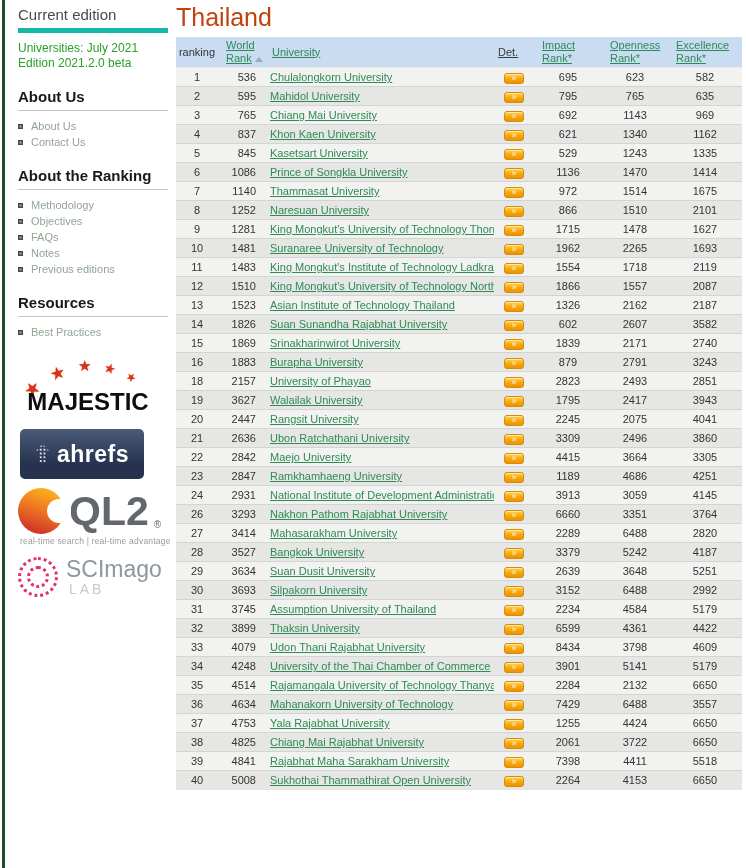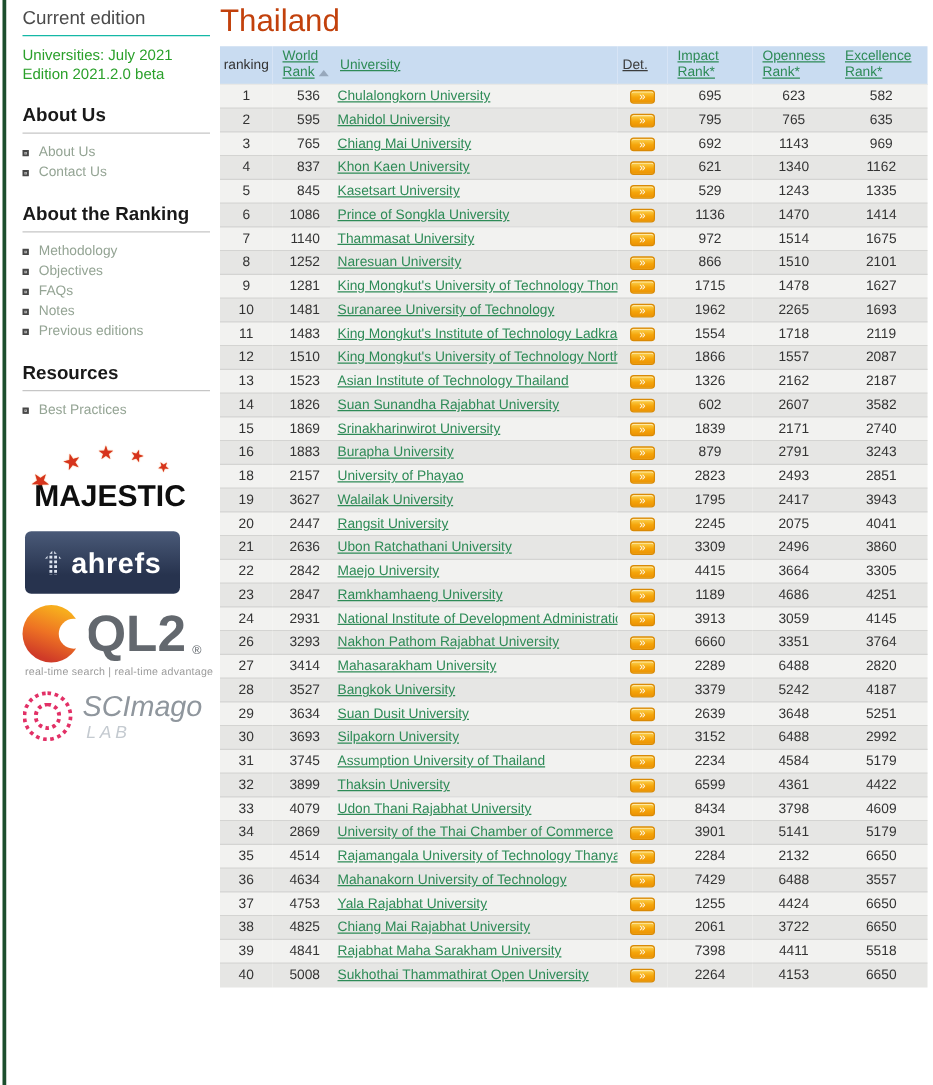--- a/index.html
+++ b/index.html
@@ -4,21 +4,21 @@
 <style>
   * { margin:0; padding:0; box-sizing:border-box; }
   html,body { width:746px; height:868px; background:#fff; font-family:"Liberation Sans", sans-serif; overflow:hidden; }
   body { position:relative; }
 
   
   .green-edge { position:absolute; left:2px; top:0; width:3px; height:868px; background:#1c4e2d; }
 
   
   .sidebar { position:absolute; left:18px; top:6px; width:150px; }
-  .current-edition-title { font-size:15px; font-weight:normal; color:#4a4a4a; padding-bottom:5px; border-bottom:1px solid #14b8a6; }
+  .current-edition-title { font-size:15px; font-weight:normal; color:#4a4a4a; padding-bottom:5px; border-bottom:5px solid #14b8a6; }
   .edition-lines { margin-top:8px; }
   .edition-line { font-size:12px; color:#2aa02a; line-height:15px; }
 
   .sb-section-title { font-size:15px; font-weight:bold; color:#191919; margin-top:17px; padding-bottom:5px; border-bottom:1px solid #c6c6c6; }
   .sb-list { list-style:none; margin-top:7px; }
   .sb-list li { display:flex; align-items:center; gap:8px; padding:2px 0; cursor:pointer; }
   .sb-bullet { width:5px; height:5px; background:#474747; flex:0 0 auto; box-shadow:inset 0 0 0 1.5px #474747, inset 0 0 0 2.2px #bbb; }
   .sb-link { font-size:11px; color:#94a494; text-decoration:none; }
 
   
@@ -44,21 +44,21 @@
 
   .ql2 { display:flex; flex-direction:column; }
   .ql2-row { display:flex; align-items:center; gap:5px; }
   .ql2-mark { width:46px; height:46px; border-radius:50%; position:relative; flex:0 0 auto;
               background:linear-gradient(200deg,#f7ad1d 15%,#ee7323 50%,#cf3a28 85%); }
   .ql2-mark::after { content:""; position:absolute; width:24px; height:24px; background:#fff; border-radius:50%; right:-7px; top:11px; }
   .ql2-text { font-size:41px; font-weight:bold; color:#63686e; line-height:44px; }
   .ql2-reg { font-size:10px; color:#63686e; align-self:flex-end; margin-bottom:4px; }
   .ql2-tagline { font-size:8.5px; color:#9b9b9b; margin-top:2px; margin-left:2px; letter-spacing:0.2px; white-space:nowrap; }
 
-  .scimago { display:flex; align-items:flex-start; gap:8px; margin-top:2px;font-style:italic; }
+  .scimago { display:flex; align-items:flex-start; gap:8px; margin-top:2px; }
   .scimago-mark { width:40px; height:40px; border:3px dotted #e23066; border-radius:50%; position:relative; flex:0 0 auto; }
   .scimago-mark::after { content:""; position:absolute; inset:6px; border:3px dotted #e23066; border-radius:50%; }
   .scimago-name { font-size:23px; color:#8f969d; line-height:24px; }
   .scimago-lab { font-size:14px; color:#c4cad0; letter-spacing:3px; margin-left:3px; }
 
   
   .main { position:absolute; left:176px; top:0; width:566px; }
   .page-title { font-size:25px; font-weight:normal; color:#c2410c; margin:4px 0 7px 0; line-height:26px; }
 
   table.rank { border-collapse:collapse; width:566px; font-size:11px; table-layout:fixed; }
@@ -539,21 +539,21 @@
     <td class="c-world">4079</td>
     <td class="c-univ"><span>Udon Thani Rajabhat University</span></td>
     <td class="c-det"><span class="det-badge">»</span></td>
     <td class="c-impact">8434</td>
     <td class="c-open">3798</td>
     <td class="c-excel">4609</td>
   </tr>
 
   <tr>
     <td class="c-ranking">34</td>
-    <td class="c-world">2869</td>
+    <td class="c-world">4248</td>
     <td class="c-univ"><span>University of the Thai Chamber of Commerce</span></td>
     <td class="c-det"><span class="det-badge">»</span></td>
     <td class="c-impact">3901</td>
     <td class="c-open">5141</td>
     <td class="c-excel">5179</td>
   </tr>
 
   <tr>
     <td class="c-ranking">35</td>
     <td class="c-world">4514</td>

